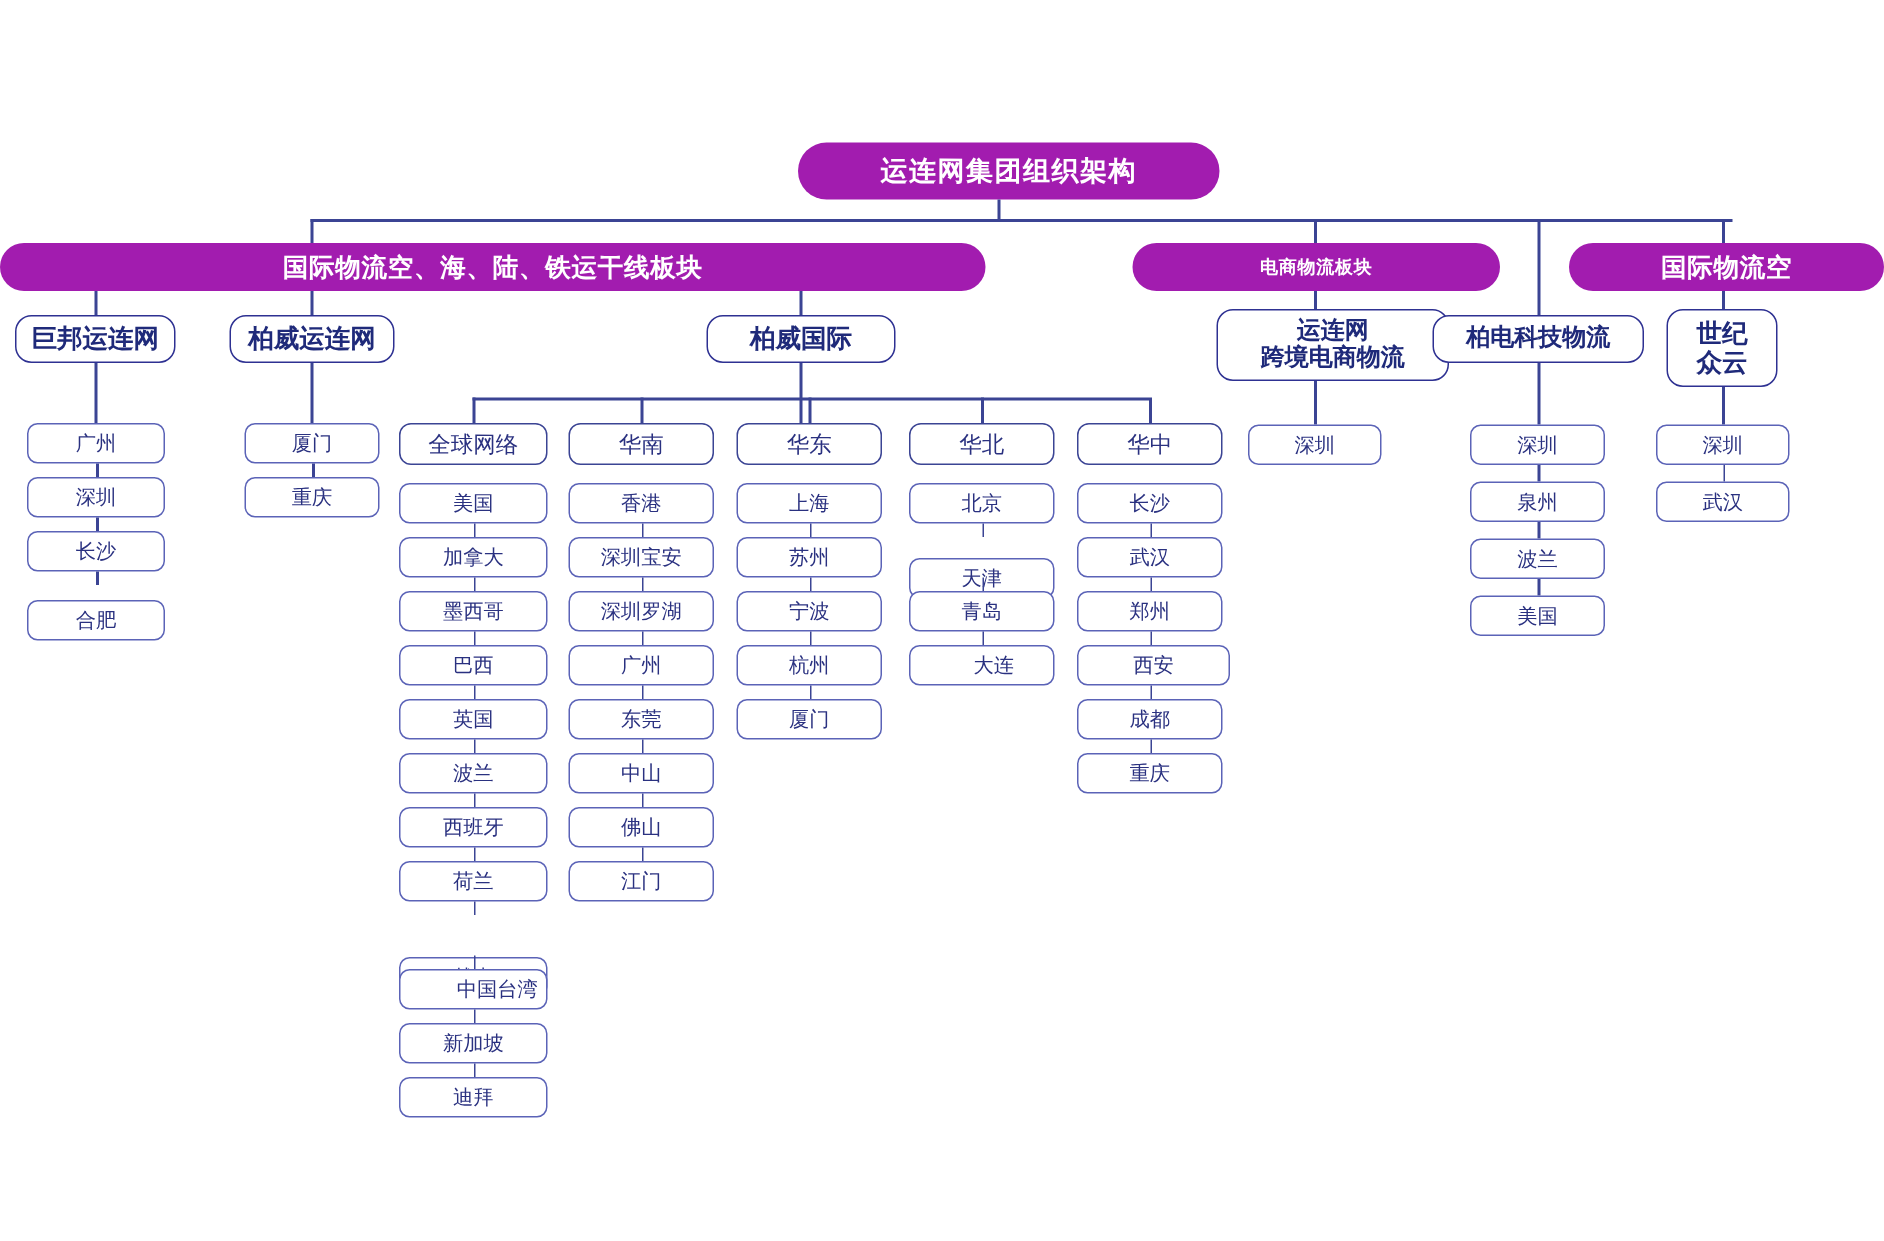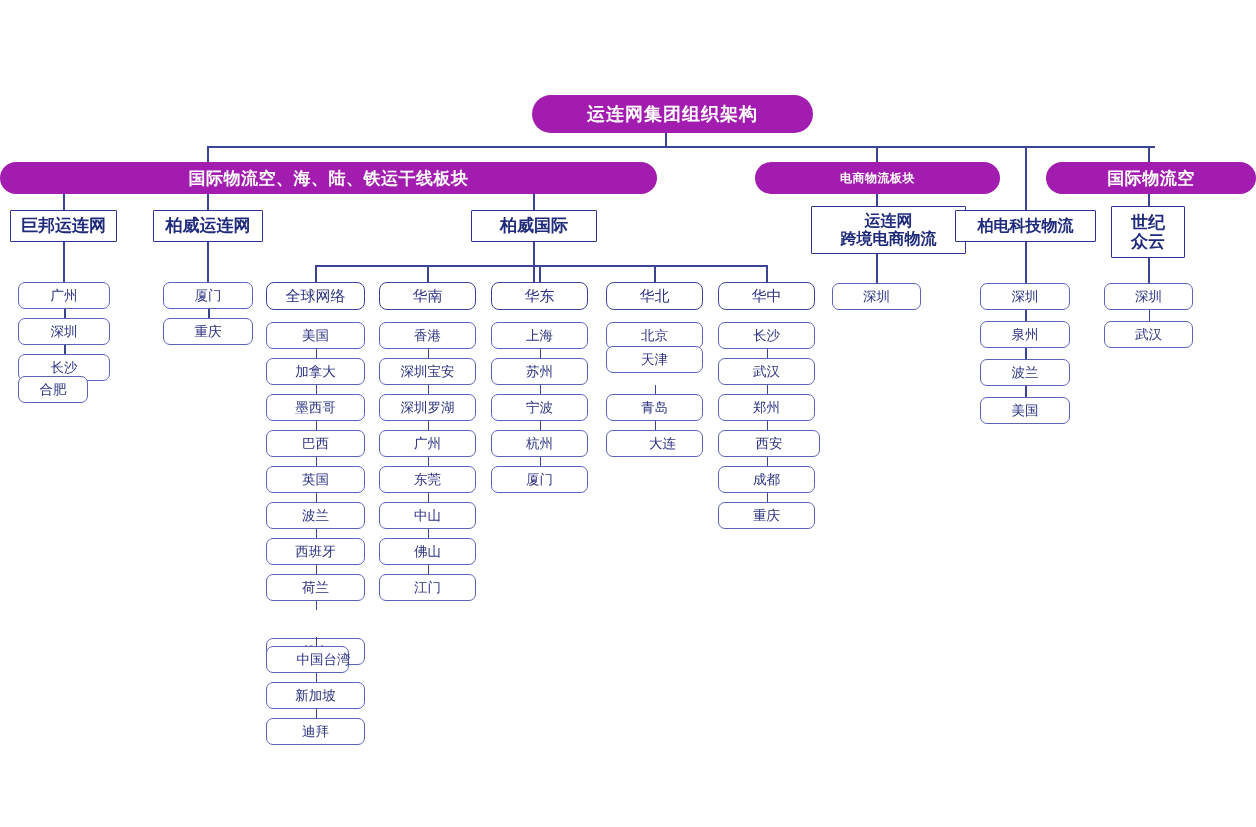--- a/index.html
+++ b/index.html
@@ -42,21 +42,21 @@
     font-weight: bold;
     letter-spacing: .5px;
     white-space: nowrap;
   }
 
   
   .box-co {
     position: absolute;
     background: #ffffff;
     border: 1.8px solid #2e3192;
-    border-radius: 1px;
+    border-radius: 11px;
     color: #1f2a7a;
     display: flex; align-items: center; justify-content: center;
     text-align: center;
     font-weight: bold;
     line-height: 1.12;
     box-sizing: border-box;
     white-space: nowrap;
   }
 
   
@@ -186,21 +186,21 @@
       </div>
       <div class="ln v" style="left: 64px; top: 309px; height: 9px;"></div>
       <div class="box-leaf" style="left: 18px; top: 318px; width: 92px; height: 27px;">
         <span>深圳</span>
       </div>
       <div class="ln v" style="left: 64px; top: 345px; height: 9px;"></div>
       <div class="box-leaf" style="left: 18px; top: 354px; width: 92px; height: 27px;">
         <span>长沙</span>
       </div>
       <div class="ln v" style="left: 64px; top: 381px; height: 9px;"></div>
-      <div class="box-leaf" style="left: 18px; top: 376px; width: 70px; height: 27px;">
+      <div class="box-leaf" style="left: 18px; top: 400px; width: 92px; height: 27px;">
         <span>合肥</span>
       </div>
       <div class="box-leaf" style="left: 163px; top: 282px; width: 90px; height: 27px;">
         <span>厦门</span>
       </div>
       <div class="ln v" style="left: 208px; top: 309px; height: 9px;"></div>
       <div class="box-leaf" style="left: 163px; top: 318px; width: 90px; height: 27px;">
         <span>重庆</span>
       </div>
       <div class="box-leaf" style="left: 266px; top: 322px; width: 99px; height: 27px;">
@@ -232,21 +232,21 @@
       </div>
       <div class="ln v" style="left: 315.5px; top: 565px; height: 9px;"></div>
       <div class="box-leaf" style="left: 266px; top: 574px; width: 99px; height: 27px;">
         <span>荷兰</span>
       </div>
       <div class="ln v" style="left: 315.5px; top: 601px; height: 9px;"></div>
       <div class="box-leaf" style="left: 266px; top: 638px; width: 99px; height: 27px;">
         <span>越南</span>
       </div>
       <div class="ln v" style="left: 315.5px; top: 637px; height: 9px;"></div>
-      <div class="box-leaf" style="left: 266px; top: 646px; width: 83px; height: 27px; padding-left: 32px;">
+      <div class="box-leaf" style="left: 266px; top: 646px; width: 99px; height: 27px; padding-left: 32px;">
         <span>中国台湾</span>
       </div>
       <div class="ln v" style="left: 315.5px; top: 673px; height: 9px;"></div>
       <div class="box-leaf" style="left: 266px; top: 682px; width: 99px; height: 27px;">
         <span>新加坡</span>
       </div>
       <div class="ln v" style="left: 315.5px; top: 709px; height: 9px;"></div>
       <div class="box-leaf" style="left: 266px; top: 718px; width: 99px; height: 27px;">
         <span>迪拜</span>
       </div>
@@ -297,21 +297,21 @@
         <span>杭州</span>
       </div>
       <div class="ln v" style="left: 539.5px; top: 457px; height: 9px;"></div>
       <div class="box-leaf" style="left: 491px; top: 466px; width: 97px; height: 27px;">
         <span>厦门</span>
       </div>
       <div class="box-leaf" style="left: 606px; top: 322px; width: 97px; height: 27px;">
         <span>北京</span>
       </div>
       <div class="ln v" style="left: 654.5px; top: 349px; height: 9px;"></div>
-      <div class="box-leaf" style="left: 606px; top: 346px; width: 97px; height: 27px;">
+      <div class="box-leaf" style="left: 606px; top: 372px; width: 97px; height: 27px;">
         <span>天津</span>
       </div>
       <div class="ln v" style="left: 654.5px; top: 385px; height: 9px;"></div>
       <div class="box-leaf" style="left: 606px; top: 394px; width: 97px; height: 27px;">
         <span>青岛</span>
       </div>
       <div class="ln v" style="left: 654.5px; top: 421px; height: 9px;"></div>
       <div class="box-leaf" style="left: 606px; top: 430px; width: 97px; height: 27px; padding-left: 16px;">
         <span>大连</span>
       </div>

